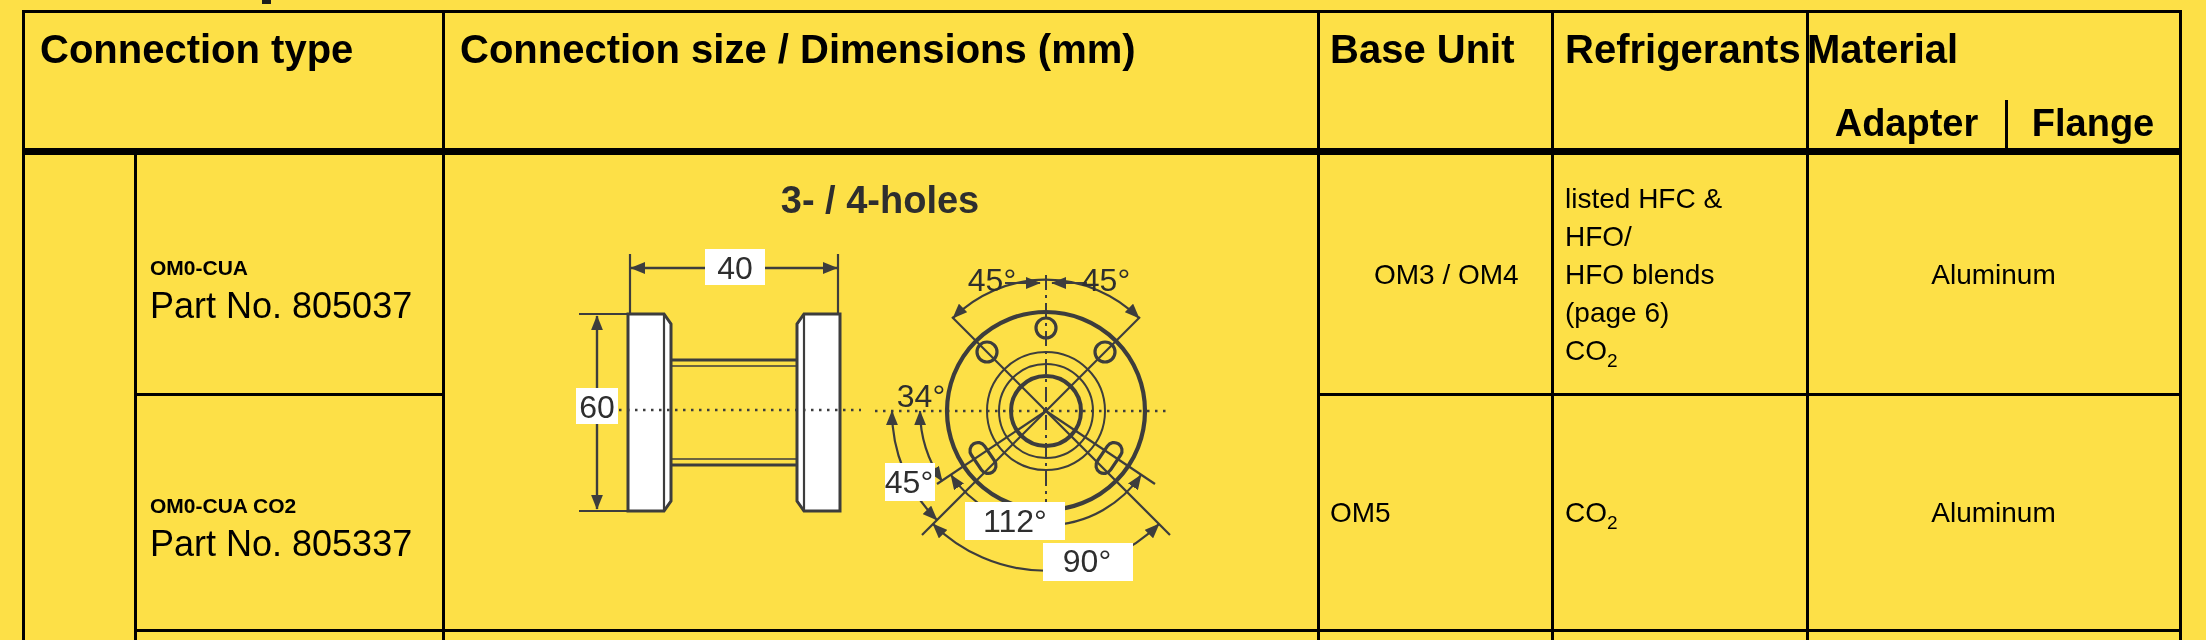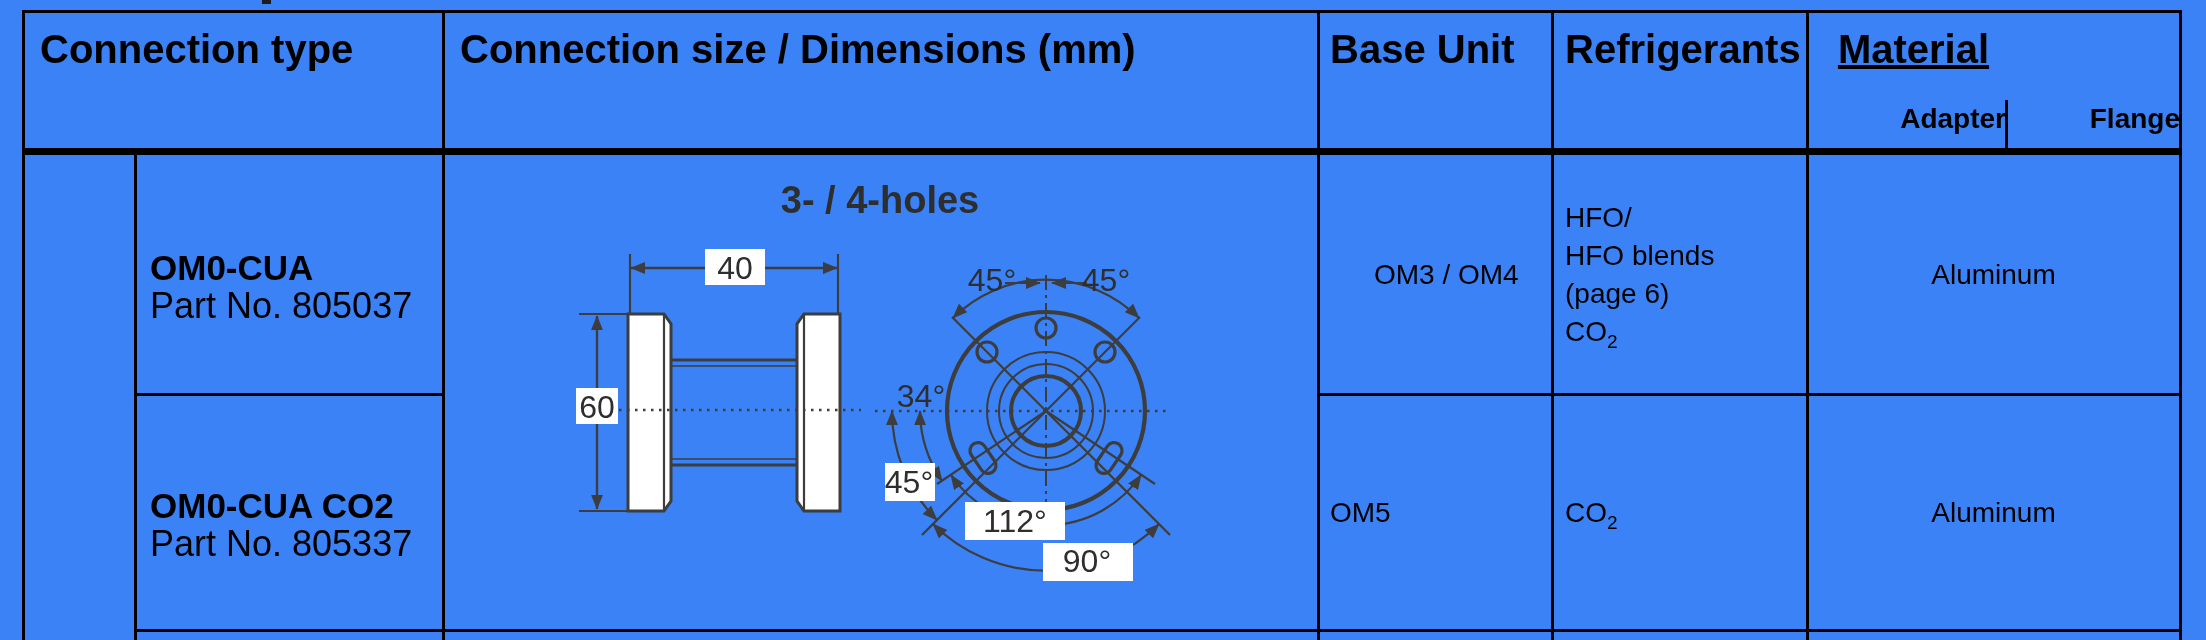--- a/index.html
+++ b/index.html
@@ -1,27 +1,27 @@
 <!DOCTYPE html>
 <html><head>
 <meta charset="utf-8">
 <style>
   html,body { margin:0; padding:0; background:#ffffff; }
   #screen {
-    position:relative; width:2206px; height:640px; background:#3b82f6;
+    position:relative; width:2206px; height:640px; background:#fde047;
     font-family:"Liberation Sans","DejaVu Sans",sans-serif; color:#000;
     overflow:hidden;
   }
   .ln { position:absolute; background:#000; }
   .hcell { position:absolute; font-weight:bold; font-size:40px; line-height:1.05; white-space:nowrap; }
-  .hsub  { position:absolute; font-weight:bold; font-size:28px; line-height:1.05; text-align:right; white-space:nowrap; }
+  .hsub  { position:absolute; font-weight:bold; font-size:38px; line-height:1.05; text-align:center; white-space:nowrap; }
   .vcell { position:absolute; display:flex; flex-direction:column; justify-content:center; align-items:flex-start; }
   .vcell.center { align-items:center; }
   .body-text { font-size:28px; line-height:38px; white-space:nowrap; }
-  .part-name { font-size:35px; font-weight:bold; line-height:32px; margin-bottom:6px; white-space:nowrap;margin-top:24px; }
+  .part-name { font-size:21px; font-weight:bold; line-height:32px; margin-bottom:6px; white-space:nowrap;margin-top:24px; }
   .part-no   { font-size:36px; line-height:32px; white-space:nowrap; }
   sub { font-size:0.68em; line-height:0; }
   svg text { font-family:"Liberation Sans","DejaVu Sans",sans-serif; fill:#2e2e2e; }
   .artifact { position:absolute; background:#1c1c1c; }
 </style>
 </head>
 <body>
 
 <div id="screen">
 
@@ -38,32 +38,33 @@
   <div class="ln" style="left:22px;   top:10px;  width:2160px; height:3px;"></div>
   <div class="ln" style="left:22px;   top:148px; width:2160px; height:7px;"></div>
   <div class="ln" style="left:134px;  top:393px; width:311px;  height:3px;"></div>
   <div class="ln" style="left:1317px; top:393px; width:865px;  height:3px;"></div>
   <div class="ln" style="left:134px;  top:629px; width:2048px; height:3px;"></div>
 
   <div class="hcell" style="left:40px; top:28px;">Connection type</div>
   <div class="hcell" style="left:460px; top:28px;text-align:right;">Connection size / Dimensions (mm)</div>
   <div class="hcell" style="left:1330px; top:28px;">Base Unit</div>
   <div class="hcell" style="left:1565px; top:28px;">Refrigerants</div>
-  <div class="hcell" style="left:1727px; top:28px; width:373px; text-align:center;text-decoration:underline;">Material</div>
+  <div class="hcell" style="left:1807px; top:28px; width:373px; ">Material</div>
   <div class="hsub" style="left:1807px; top:104px; width:199px;">Adapter</div>
   <div class="hsub" style="left:2006px; top:104px; width:174px;">Flange</div>
 
   <div class="vcell" style="left:150px; top:157px; height:236px; width:290px;">
     <div class="part-name">OM0-CUA</div>
     <div class="part-no">Part No. 805037</div>
   </div>
   <div class="vcell" style="left:1330px; top:157px; height:236px; width:215px;margin-left:44px;">
     <div class="body-text">OM3 / OM4</div>
   </div>
   <div class="vcell" style="left:1565px; top:157px; height:236px; width:238px;">
+    <div class="body-text">listed HFC &amp;</div>
     <div class="body-text">HFO/</div>
     <div class="body-text">HFO blends</div>
     <div class="body-text">(page 6)</div>
     <div class="body-text"><span>CO</span><sub>2</sub></div>
   </div>
   <div class="vcell center" style="left:1807px; top:157px; height:236px; width:373px;">
     <div class="body-text">Aluminum</div>
   </div>
 
   <div class="vcell" style="left:150px; top:396px; height:234px; width:290px;">

